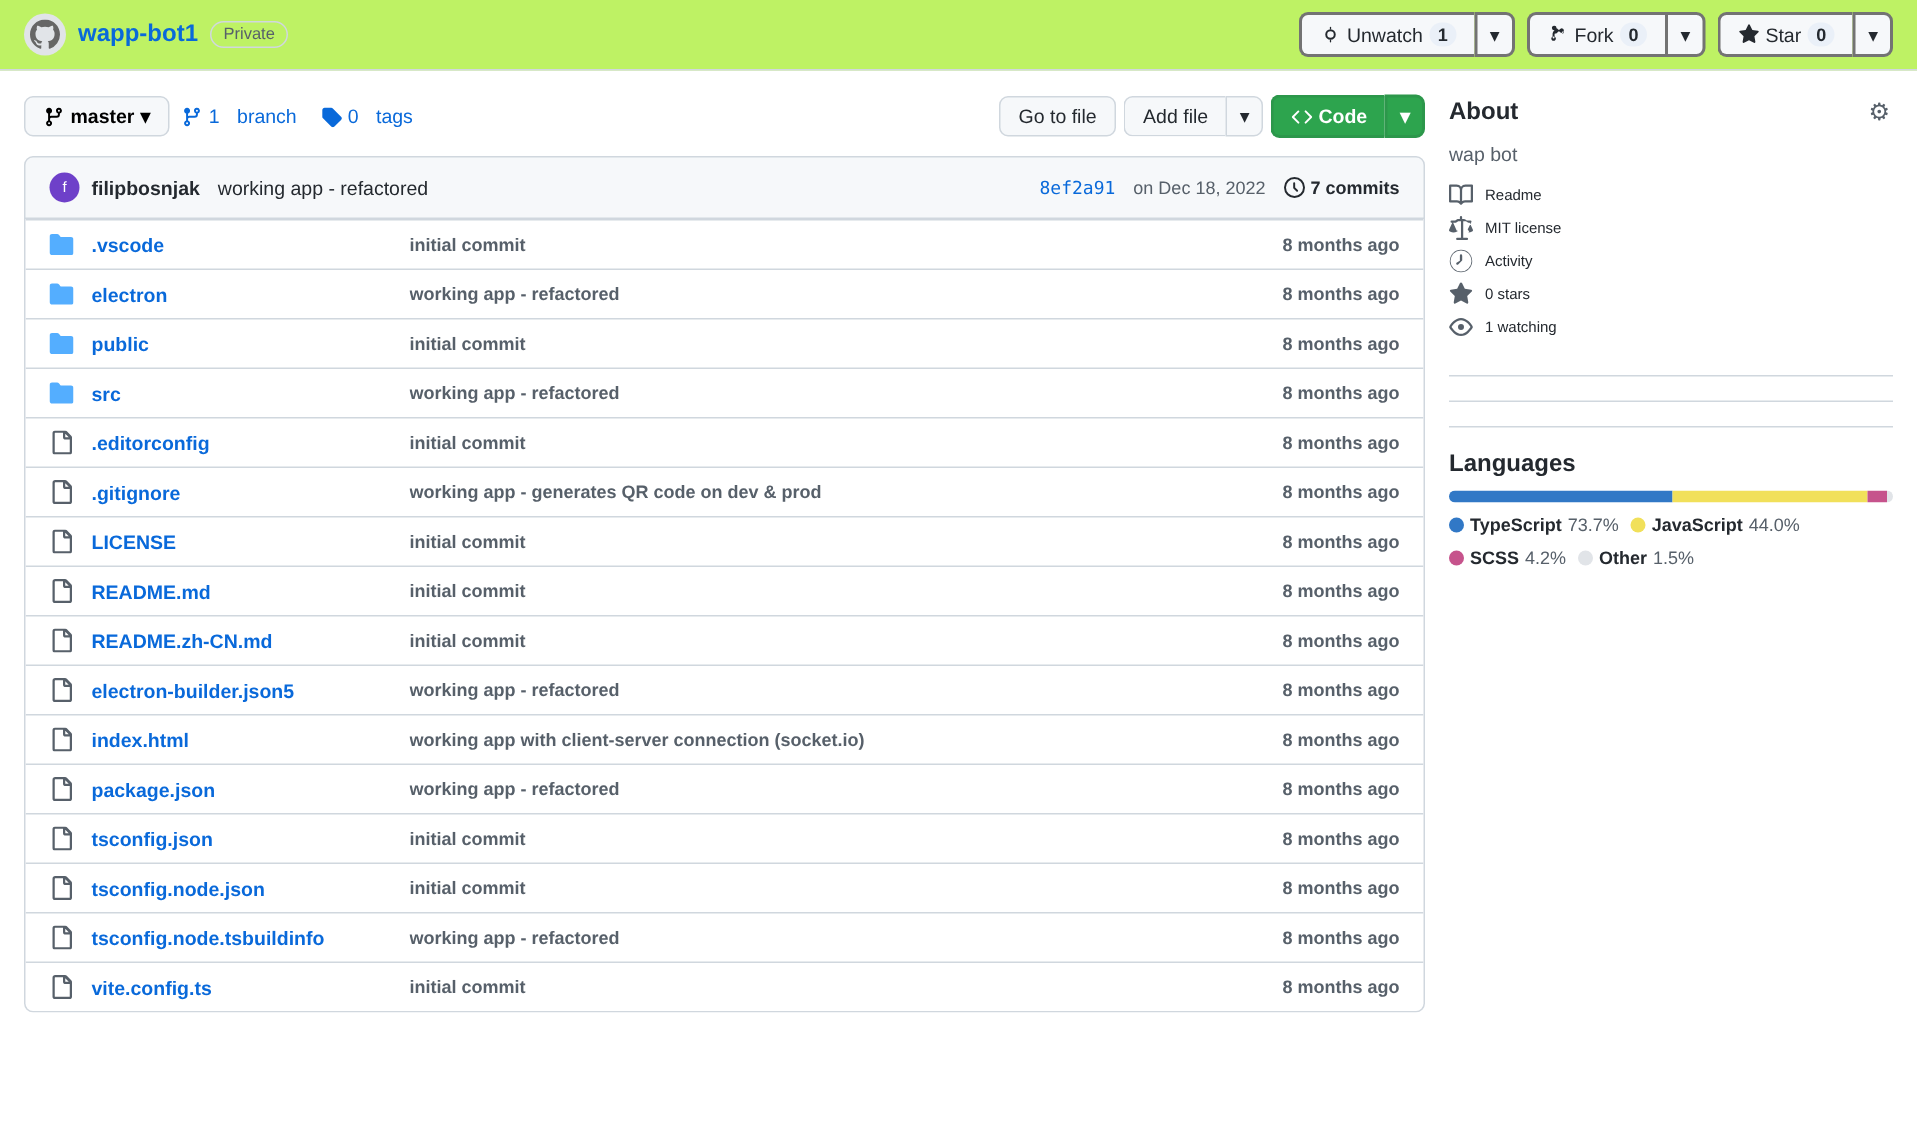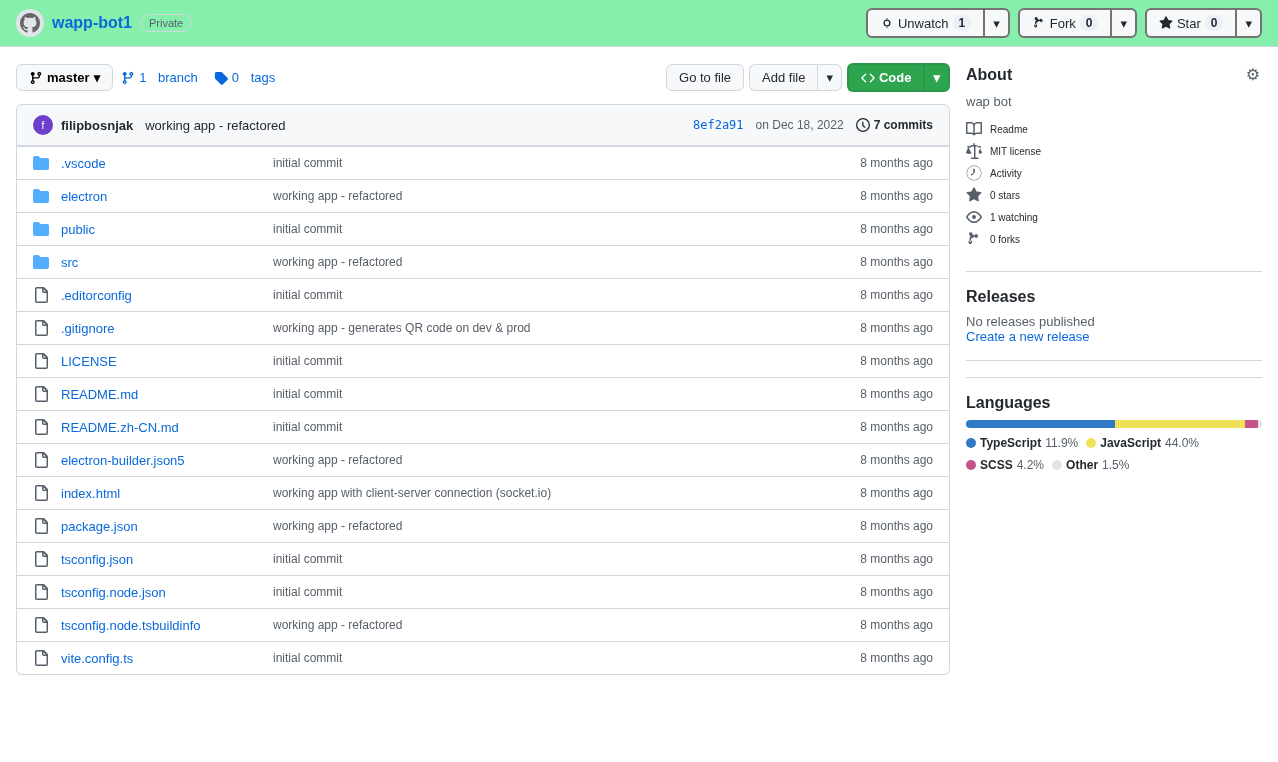--- a/index.html
+++ b/index.html
@@ -1,19 +1,19 @@
 <!DOCTYPE html>
 <html><head>
   <meta charset="utf-8">
   <style>
     * { box-sizing: border-box; margin: 0; padding: 0; }
     body { font-family: -apple-system, BlinkMacSystemFont, "Segoe UI", Helvetica, Arial, sans-serif; font-size: 14px; color: #24292f; background: #fff; }
     
     
-    .header { display: flex; align-items: center; justify-content: space-between; padding: 8px 16px; border-bottom: 1px solid #d0d7de; background: #86efac; }
+    .header { display: flex; align-items: center; justify-content: space-between; padding: 8px 16px; border-bottom: 1px solid #d0d7de; background: #bef264; }
     .header-left { display: flex; align-items: center; gap: 8px; }
     .repo-avatar { width: 28px; height: 28px; border-radius: 50%; background: #e1e4e8; display: flex; align-items: center; justify-content: center; font-size: 12px; color: #666; overflow: hidden; }
     .repo-name { font-size: 16px; font-weight: 600; color: #0969da; cursor: pointer; }
     .badge { font-size: 11px; padding: 2px 8px; border: 1px solid #d0d7de; border-radius: 20px; color: #57606a; font-weight: 500; }
     .header-right { display: flex; align-items: center; gap: 8px; }
     .btn { display: flex; align-items: center; gap: 4px; padding: 5px 12px; font-size: 13px; border: 2px solid #737373; background: #f6f8fa; cursor: pointer; color: #24292f; border-radius: 6px; white-space: nowrap; }
     .btn-split { display: flex; }
     .btn-split .btn-main { border-radius: 6px 0 0 6px; border-right: none; }
     .btn-split .btn-arrow { border-radius: 0 6px 6px 0; padding: 5px 8px; }
     .btn-count { background: #eaf0f8; border-radius: 20px; padding: 1px 6px; font-size: 12px; font-weight: 600; }
@@ -36,21 +36,21 @@
     .commit-row { display: flex; align-items: center; justify-content: space-between; padding: 10px 16px; background: #f6f8fa; border: 1px solid #d0d7de; border-radius: 6px 6px 0 0; margin-bottom: 0; }
     .commit-left { display: flex; align-items: center; gap: 8px; }
     .commit-avatar { width: 20px; height: 20px; border-radius: 50%; background: #6e40c9; display: flex; align-items: center; justify-content: center; font-size: 10px; color: #fff; }
     .commit-author { font-weight: 600; font-size: 13px; color: #24292f; cursor: pointer; text-align: right; }
     .commit-message { font-size: 13px; color: #24292f; margin-left: 4px; }
     .commit-right { display: flex; align-items: center; gap: 12px; font-size: 12px; color: #57606a; }
     .commit-sha { font-family: monospace; color: #0969da; cursor: pointer; }
     .commits-count { display: flex; align-items: center; gap: 4px; color: #24292f; font-weight: 600; cursor: pointer; }
     
     
-    .file-table { border: 1px solid #d0d7de; border-top: none; border-radius: 0 0 6px 6px; overflow: hidden; }
+    .file-table { border: 1px solid #d0d7de; border-top: none; border-radius: 0 0 6px 6px; overflow: hidden; font-weight: bold; }
     .file-row { display: flex; align-items: center; padding: 8px 16px; border-top: 1px solid #d0d7de; gap: 12px; }
     .file-name { width: 200px; flex-shrink: 0; font-size: 13px; color: #0969da; cursor: pointer; }
     .file-commit { flex: 1; font-size: 12px; color: #57606a; white-space: nowrap; overflow: hidden; text-overflow: ellipsis; }
     .file-time { font-size: 12px; color: #57606a; white-space: nowrap; margin-left: auto; }
     
     
     .sidebar-section { margin-bottom: 24px; }
     .sidebar-title { font-size: 16px; font-weight: 600; display: flex; align-items: center; justify-content: space-between; margin-bottom: 8px; }
     .sidebar-desc { font-size: 13px; color: #57606a; margin-bottom: 12px; }
     .sidebar-links { list-style: none; display: flex; flex-direction: column; gap: 6px; }
@@ -379,52 +379,41 @@
               <path d="M8 .25a.75.75 0 01.673.418l1.882 3.815 4.21.612a.75.75 0 01.416 1.279l-3.046 2.97.719 4.192a.75.75 0 01-1.088.791L8 12.347l-3.766 1.98a.75.75 0 01-1.088-.79l.72-4.194L.818 6.374a.75.75 0 01.416-1.28l4.21-.611L7.327.668A.75.75 0 018 .25z"></path>
             </svg>
             <span>0 stars</span>
           </li>
           <li class="sidebar-link">
             <svg width="16" height="16" viewBox="0 0 16 16" fill="#57606a">
               <path d="M1.679 7.932c.412-.621 1.242-1.75 2.366-2.717C5.175 4.242 6.527 3.5 8 3.5c1.473 0 2.824.742 3.955 1.715 1.124.967 1.954 2.096 2.366 2.717a.119.119 0 010 .136c-.412.621-1.242 1.75-2.366 2.717C10.825 11.758 9.473 12.5 8 12.5c-1.473 0-2.824-.742-3.955-1.715C2.92 9.818 2.09 8.69 1.679 8.068a.119.119 0 010-.136zM8 2c-1.981 0-3.67.992-4.933 2.078C1.797 5.169.88 6.423.43 7.1a1.619 1.619 0 000 1.798c.45.678 1.367 1.932 2.637 3.024C4.329 13.008 6.019 14 8 14c1.981 0 3.67-.992 4.933-2.078 1.27-1.091 2.187-2.345 2.637-3.023a1.619 1.619 0 000-1.798c-.45-.678-1.367-1.932-2.637-3.023C11.671 2.992 9.981 2 8 2zm0 8a2 2 0 100-4 2 2 0 000 4z"></path>
             </svg>
             <span>1 watching</span>
           </li>
-          <li class="sidebar-link">
-            <svg width="16" height="16" viewBox="0 0 16 16" fill="#57606a">
-              <path d="M5 3.25a.75.75 0 11-1.5 0 .75.75 0 011.5 0zM5 4.75a1.75 1.75 0 111.5-1.75v.3c.528.207.996.554 1.357 1h.893a1.75 1.75 0 110 1.5h-.893a3.25 3.25 0 01-2.857 1.683A3.25 3.25 0 015 8.25V9.5a1.75 1.75 0 11-1.5 0V7.25A3.25 3.25 0 015 4.75zM4.25 9.5a.75.75 0 10-.001 1.5A.75.75 0 004.25 9.5zm7-3.75a.75.75 0 100 1.5.75.75 0 000-1.5z"></path>
-            </svg>
-            <span>0 forks</span>
-          </li>
         </ul>
     </div>
     <div class="divider"></div>
 
-    <div class="releases-section">
-      <div class="releases-title">Releases</div>
-      <p class="no-releases">No releases published</p>
-      <a class="create-release">Create a new release</a>
-    </div>
     <div class="divider"></div>
 
     <div class="divider"></div>
 
     <div class="sidebar-section">
       <div class="releases-title">Languages</div>
       <div class="lang-bar" id="lang-bar">
           <div class="lang-segment" style="width: 50.3%; background-color: rgb(49, 120, 198);"></div>
           <div class="lang-segment" style="width: 44%; background-color: rgb(241, 224, 90);"></div>
           <div class="lang-segment" style="width: 4.2%; background-color: rgb(198, 83, 140);"></div>
           <div class="lang-segment" style="width: 1.5%; background-color: rgb(225, 228, 232);"></div>
         </div>
       <div class="lang-list" id="lang-list">
           <div class="lang-item">
     <div class="lang-dot" style="background:#3178c6;"></div>
     <span class="lang-name">TypeScript</span>
-    <span class="lang-pct">11.9%</span>
+    <span class="lang-pct">73.7%</span>
   </div>
           <div class="lang-item">
     <div class="lang-dot" style="background:#f1e05a;"></div>
     <span class="lang-name">JavaScript</span>
     <span class="lang-pct">44.0%</span>
   </div>
           <div class="lang-item">
     <div class="lang-dot" style="background:#c6538c;"></div>
     <span class="lang-name">SCSS</span>
     <span class="lang-pct">4.2%</span>

